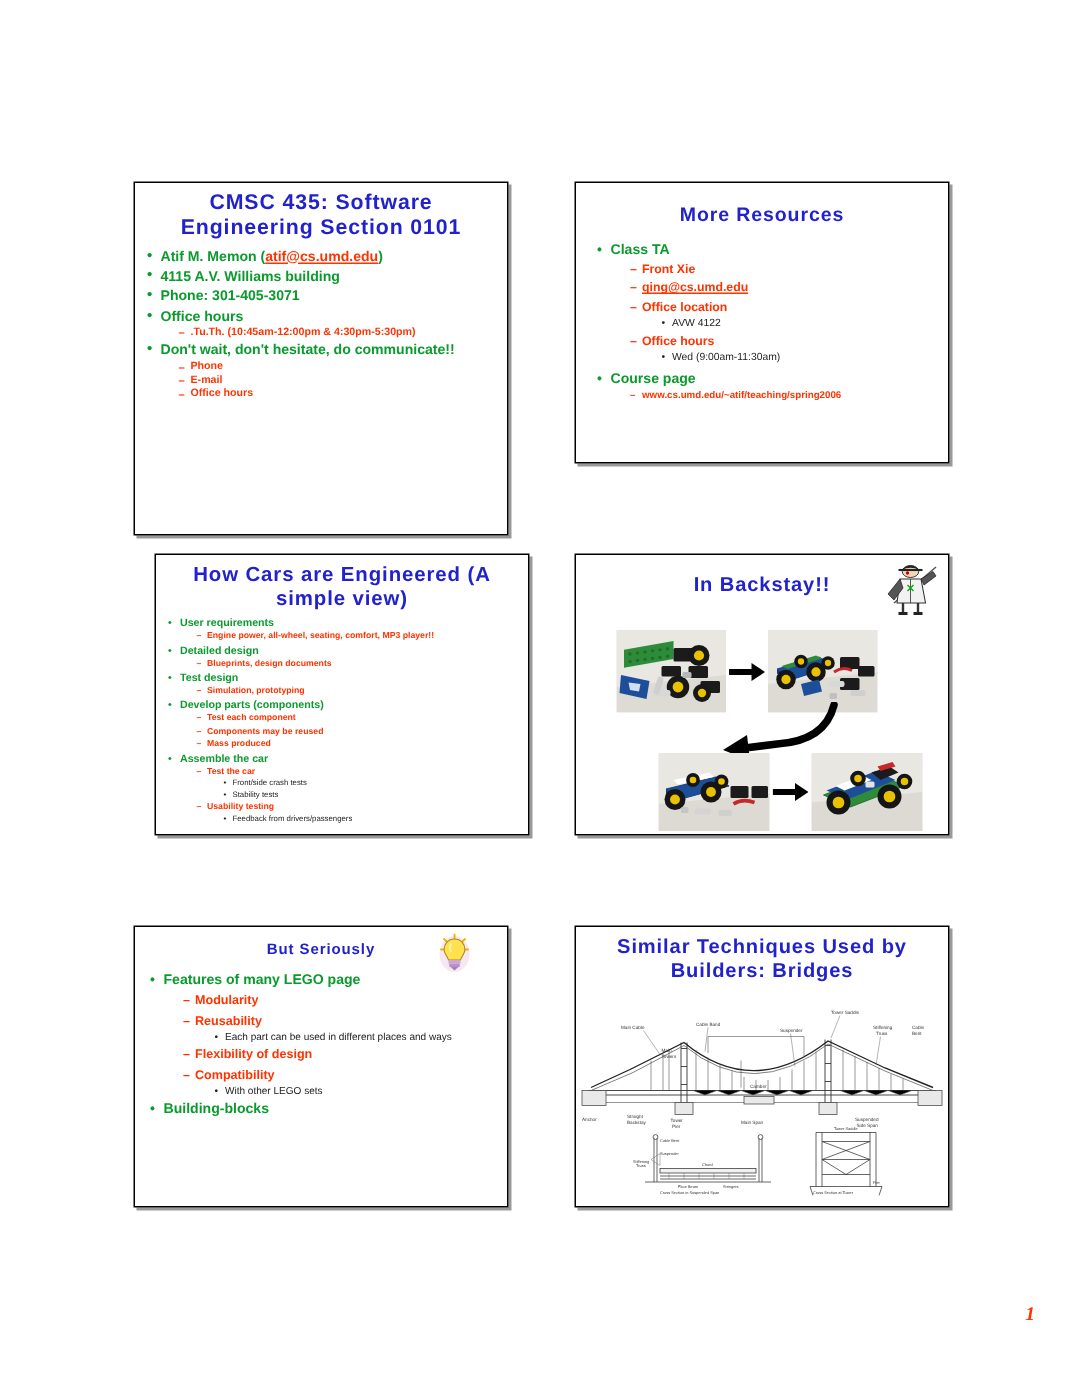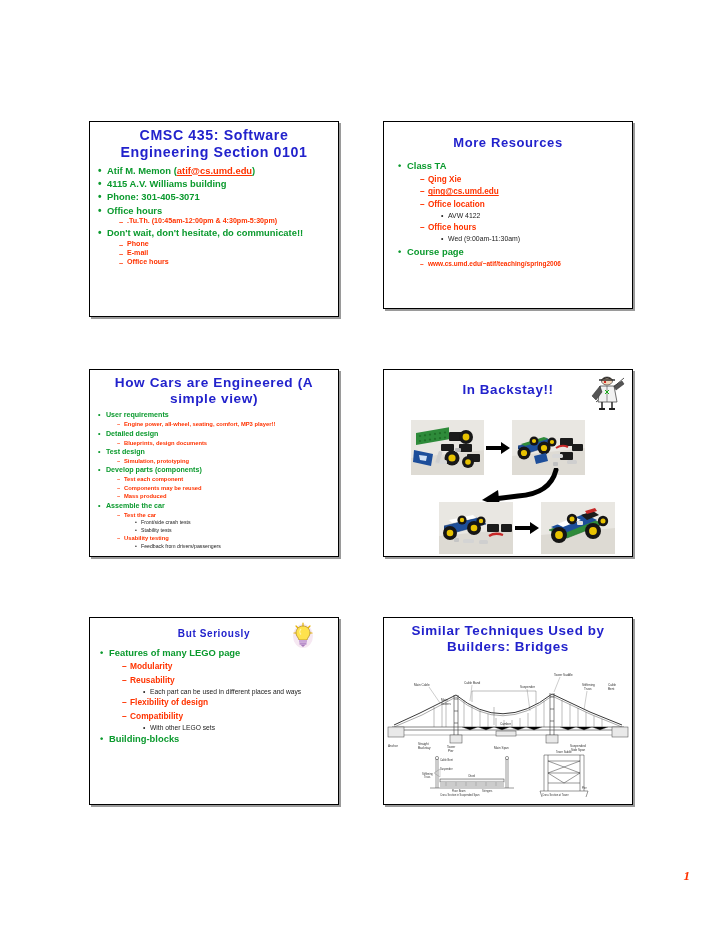--- a/index.html
+++ b/index.html
@@ -35,23 +35,23 @@
   .s-title {
     text-align: center;
     color: #2222cc;
     font-weight: bold;
     letter-spacing: 0.6px;
     line-height: 1.18;
     margin: 0;
     padding: 0 6px;
   }
   
-  #slide1 { left: 89px;  top: 121px; width: 250px; height: 196px; }
+  #slide1 { left: 89px;  top: 121px; width: 250px; height: 236px; }
   #slide2 { left: 383px; top: 121px; width: 250px; height: 188px; }
-  #slide3 { left: 89px;  top: 369px; width: 250px; height: 188px; }
+  #slide3 { left: 103px;  top: 369px; width: 250px; height: 188px; }
   #slide4 { left: 383px; top: 369px; width: 250px; height: 188px; }
   #slide5 { left: 89px;  top: 617px; width: 250px; height: 188px; }
   #slide6 { left: 383px; top: 617px; width: 250px; height: 188px; }
 
   
   ul.lv { list-style: none; margin: 0; padding: 0; }
   li.b { position: relative; }
   li.b > .bt { display: block; }
 
   
@@ -202,21 +202,21 @@
 
   <div class="slide" id="slide2">
     <div class="slide-inner">
       <div class="s-title">More Resources</div>
       <div class="body">
         <ul class="lv">
           <li class="b l1">
             <span class="bt">Class TA</span>
             <ul class="lv sub">
               <li class="b l2">
-                <span class="bt">Qing Xie</span>
+                <span class="bt">Front Xie</span>
               </li>
               <li class="b l2">
                 <span class="bt ulink">qing@cs.umd.edu</span>
               </li>
               <li class="b l2">
                 <span class="bt">Office location</span>
                 <ul class="lv sub2">
                   <li class="b l3">
                       <span class="bt">AVW 4122</span>
                     </li>

